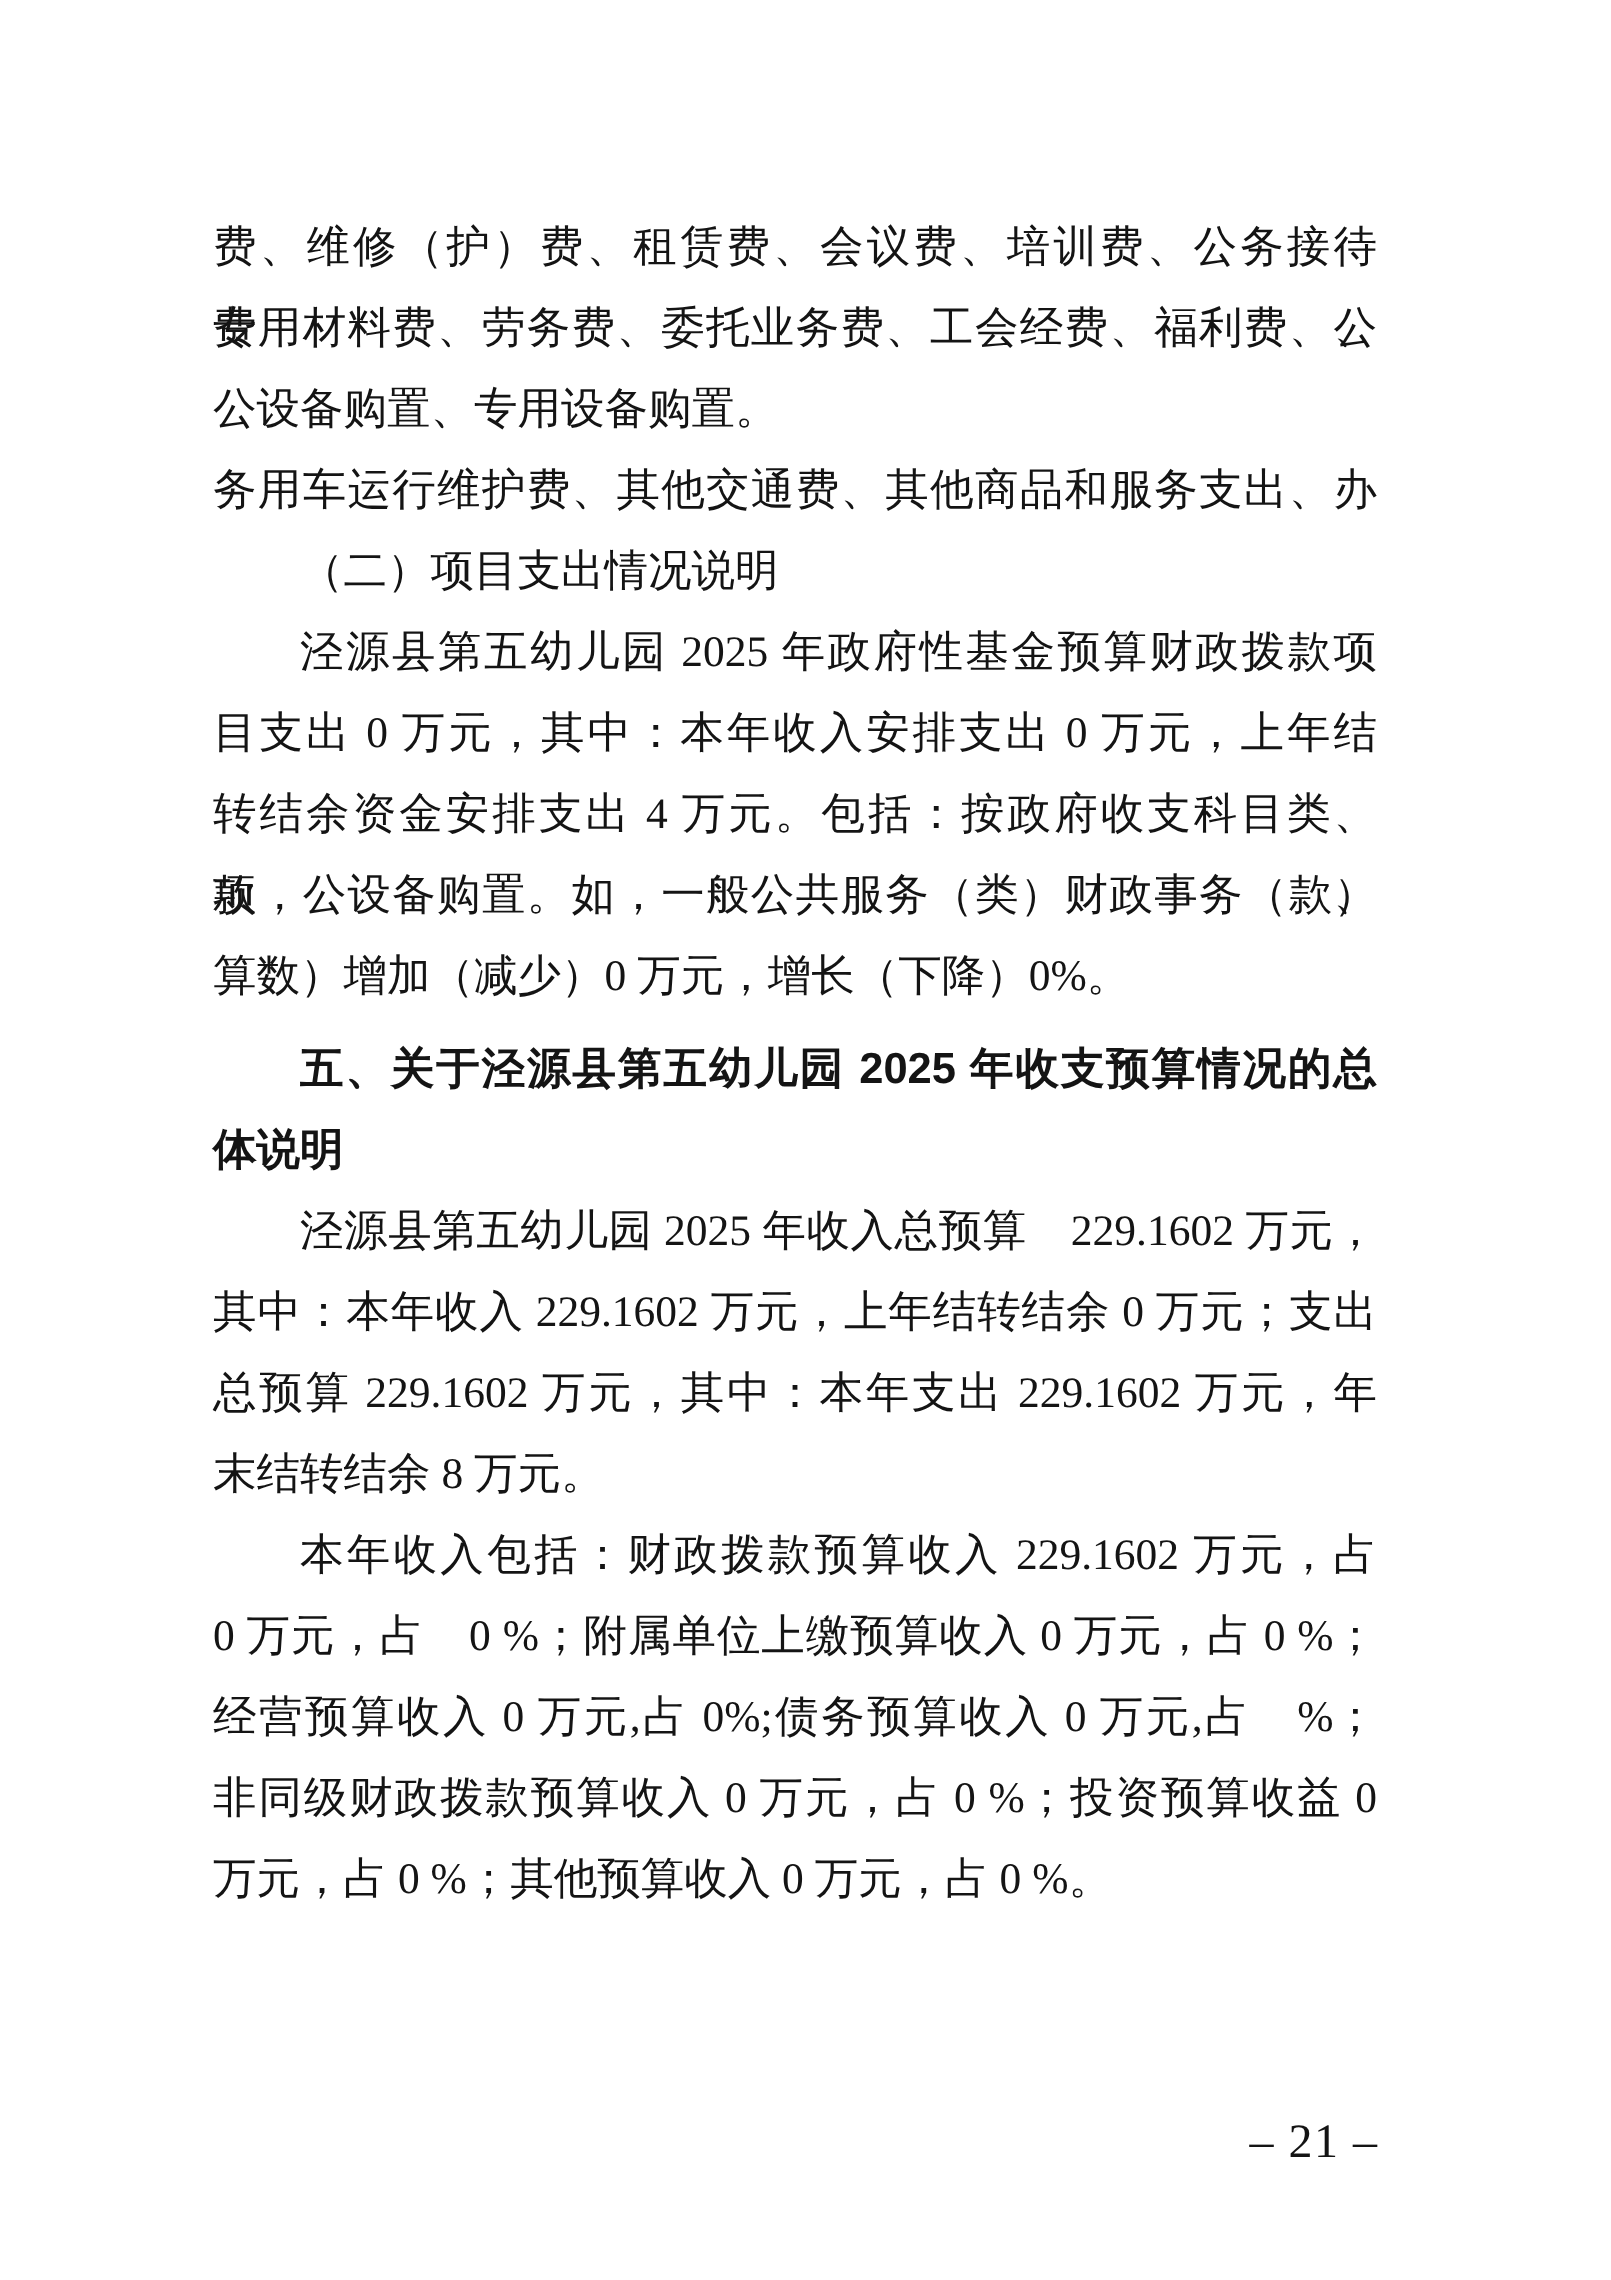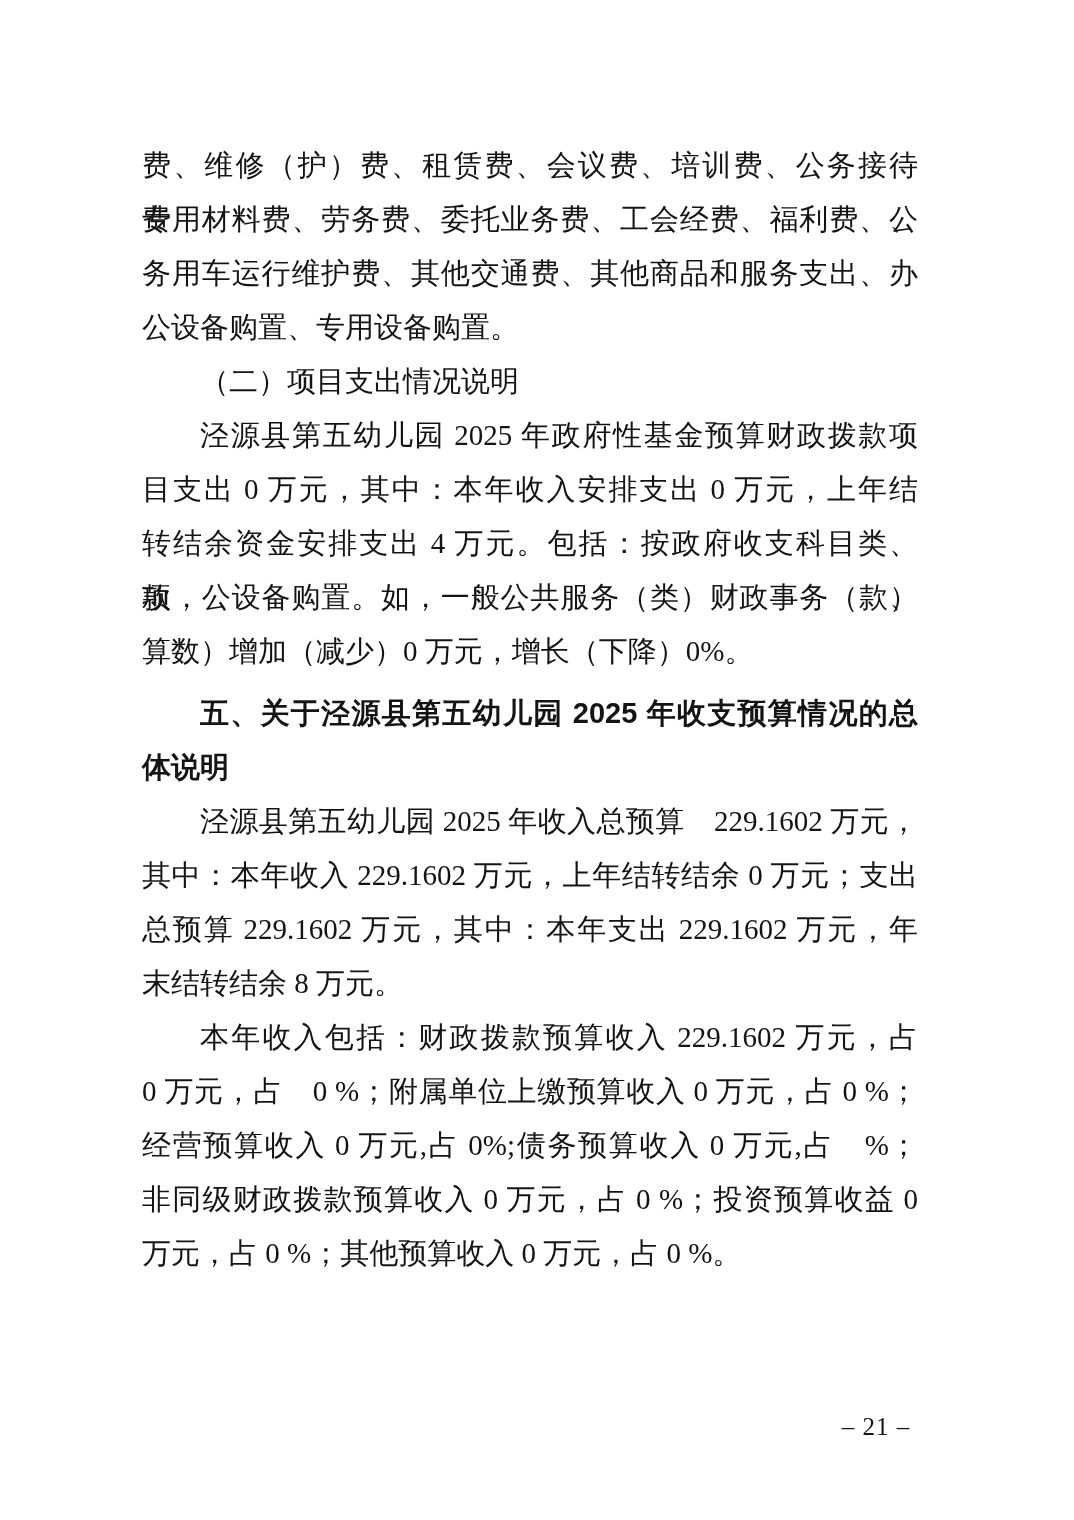--- a/index.html
+++ b/index.html
@@ -43,36 +43,36 @@
     font-weight: 700;
   }
   .line.heading-first {
     margin-top: 8px;
   }
   .footer {
     position: absolute;
     top: 1412px;
     left: 826px;
     width: 100px;
-    font-size: 25px;
+    font-size: 32px;
     line-height: 30px;
     text-align: center;
     letter-spacing: 1px;
     color: #141414;
   }
 </style>
 </head>
 <body>
 
 <div class="page">
   <div class="content" id="content">
       <div class="line justify">费、维修（护）费、租赁费、会议费、培训费、公务接待费、</div>
       <div class="line justify">专用材料费、劳务费、委托业务费、工会经费、福利费、公</div>
+      <div class="line">公设备购置、专用设备购置。</div>
       <div class="line justify">务用车运行维护费、其他交通费、其他商品和服务支出、办</div>
-      <div class="line">公设备购置、专用设备购置。</div>
       <div class="line indent">（二）项目支出情况说明</div>
       <div class="line justify indent">泾源县第五幼儿园 2025 年政府性基金预算财政拨款项</div>
       <div class="line justify">目支出 0 万元，其中：本年收入安排支出 0 万元，上年结</div>
       <div class="line justify">转结余资金安排支出 4 万元。包括：按政府收支科目类、款、</div>
       <div class="line justify">项，公设备购置。如，一般公共服务（类）财政事务（款）</div>
       <div class="line">算数）增加（减少）0 万元，增长（下降）0%。</div>
       <div class="line justify indent heading heading-first">五、关于泾源县第五幼儿园 2025 年收支预算情况的总</div>
       <div class="line heading">体说明</div>
       <div class="line justify indent">泾源县第五幼儿园 2025 年收入总预算　229.1602 万元，</div>
       <div class="line justify">其中：本年收入 229.1602 万元，上年结转结余 0 万元；支出</div>

